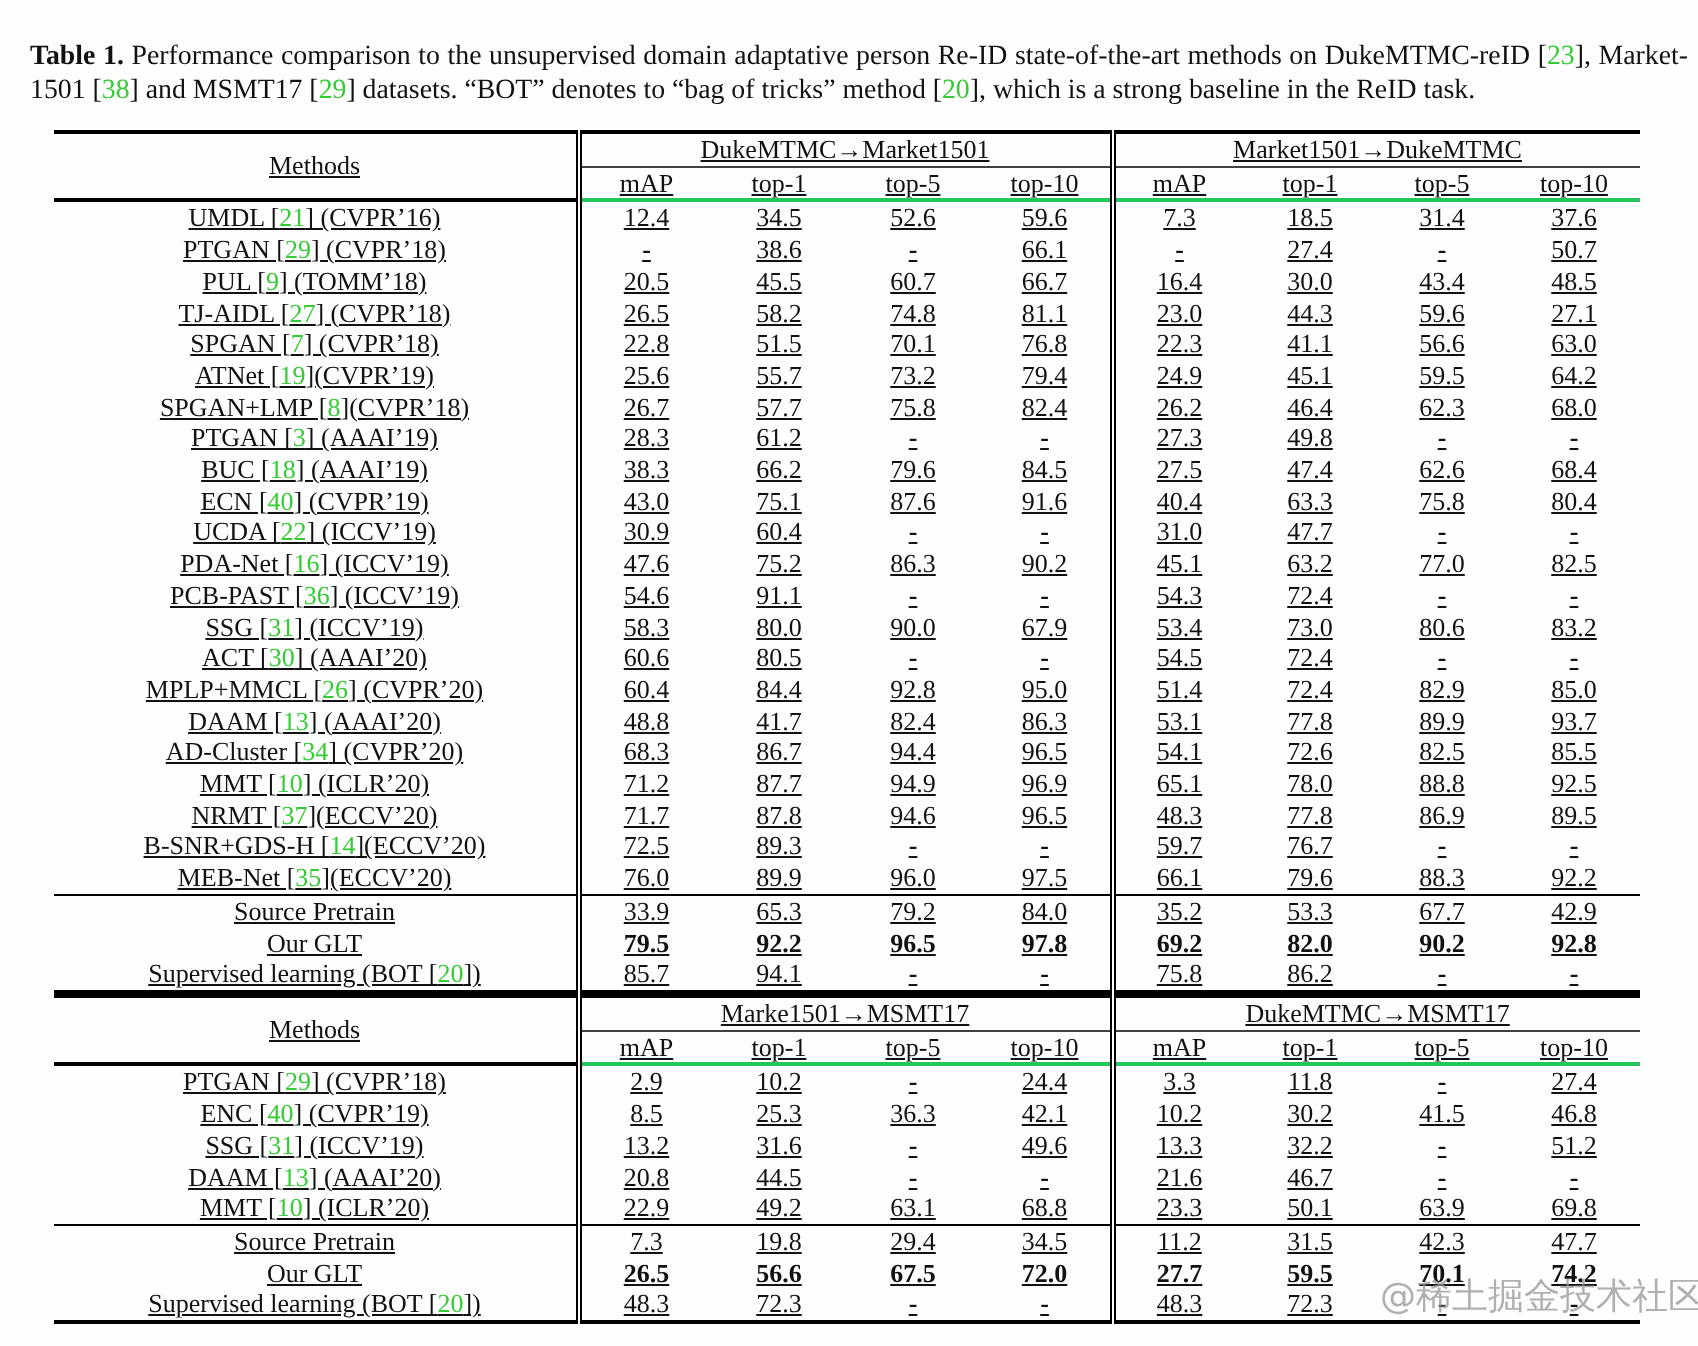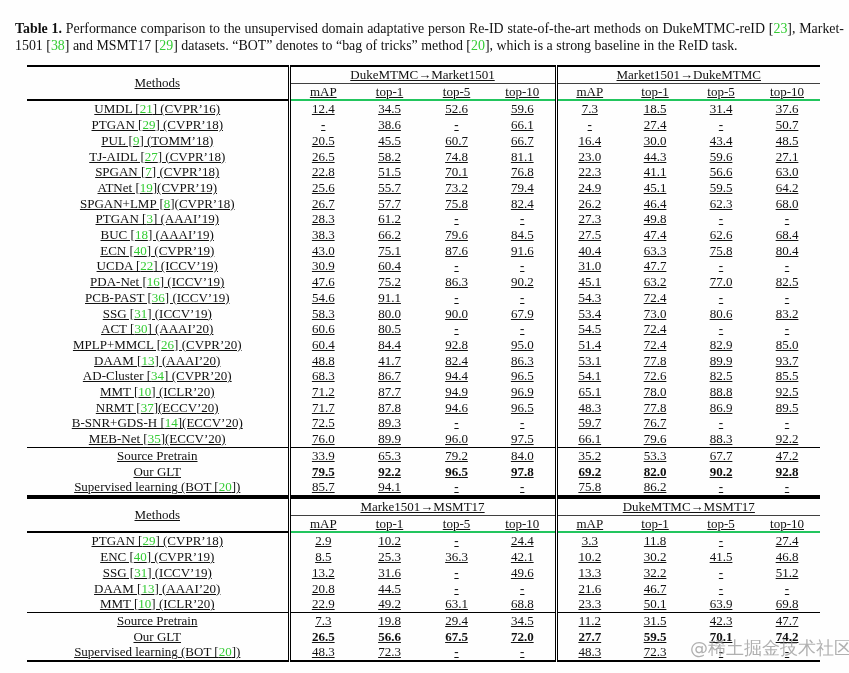--- a/index.html
+++ b/index.html
@@ -337,21 +337,21 @@
         </tr>
         <tr class="section">
           <td class="method"><span>Source Pretrain</span></td>
           <td class="val gstart">33.9</td>
           <td class="val">65.3</td>
           <td class="val">79.2</td>
           <td class="val">84.0</td>
           <td class="val gstart">35.2</td>
           <td class="val">53.3</td>
           <td class="val">67.7</td>
-          <td class="val">47.2</td>
+          <td class="val">42.9</td>
         </tr>
         <tr class="boldvals">
           <td class="method"><span>Our GLT</span></td>
           <td class="val gstart">79.5</td>
           <td class="val">92.2</td>
           <td class="val">96.5</td>
           <td class="val">97.8</td>
           <td class="val gstart">69.2</td>
           <td class="val">82.0</td>
           <td class="val">90.2</td>

